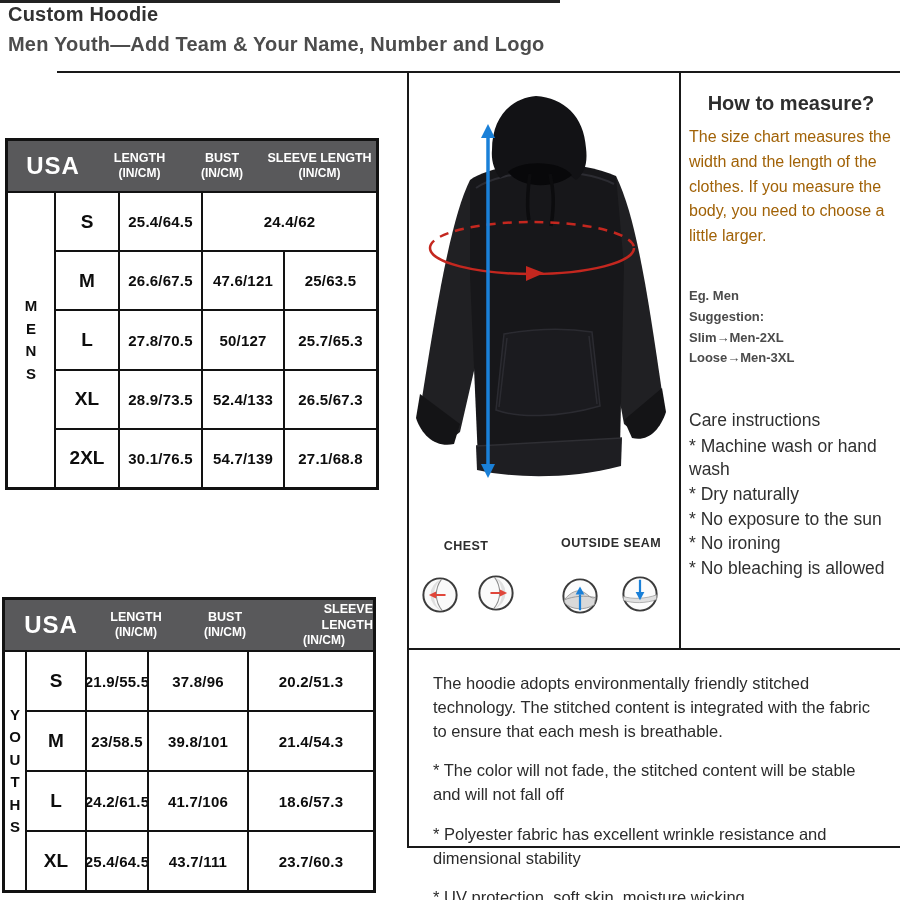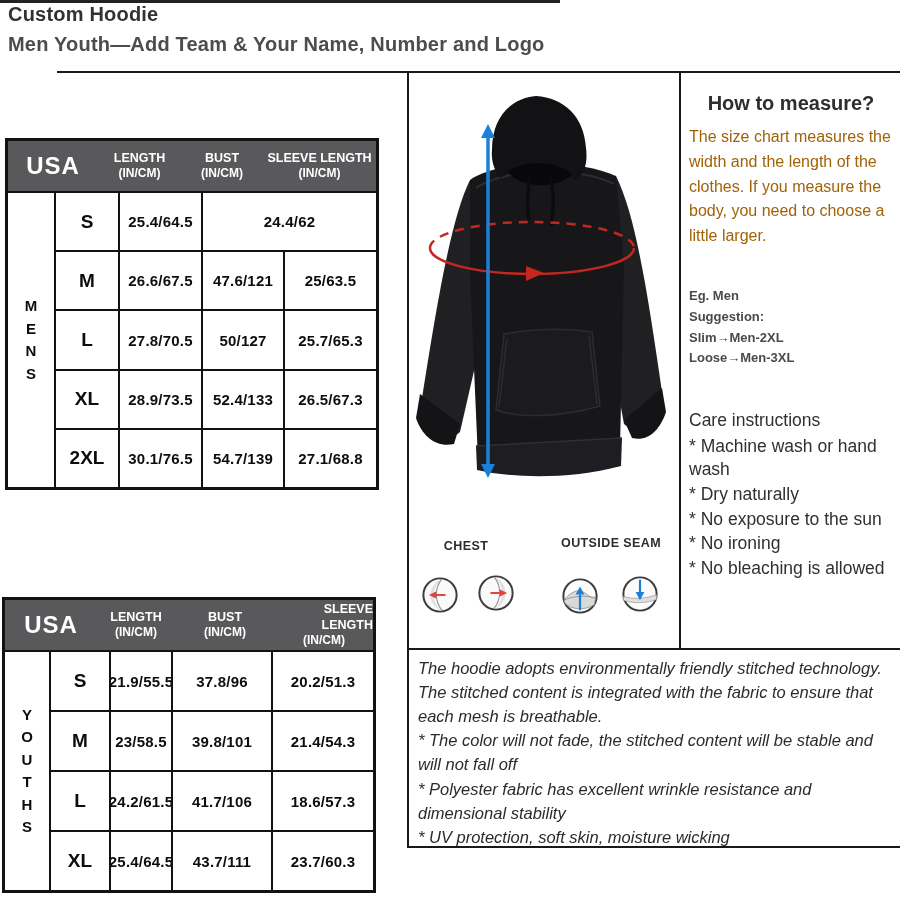--- a/index.html
+++ b/index.html
@@ -43,41 +43,41 @@
   .trow > div { display:flex; align-items:center; justify-content:center;
                 font-weight:700; color:#0d0d0d; }
   .cell-size { font-size:19px; }
   .cell-val  { font-size:15px; border-left:2px solid #121212; letter-spacing:.2px; }
   
   .tbl-mens .usa { width:90px; } .tbl-mens .th1 { width:83px; } .tbl-mens .th2 { width:82px; } .tbl-mens .th3 { flex:1; }
   .tbl-mens .labelcol { width:48px; }
   .tbl-mens .cell-size { width:62px; } .tbl-mens .c1 { width:83px; } .tbl-mens .c2 { width:82px; } .tbl-mens .c3 { flex:1; }
   
   .tbl-youths .usa { width:92px; } .tbl-youths .th1 { width:78px; } .tbl-youths .th2 { width:100px; } .tbl-youths .th3 { flex:1; }
-  .tbl-youths .labelcol { width:46px; }
+  .tbl-youths .labelcol { width:22px; }
   .tbl-youths .cell-size { width:58px; } .tbl-youths .c1 { width:62px; } .tbl-youths .c2 { width:100px; } .tbl-youths .c3 { flex:1; }
 
   
   .h2m-heading { left:688px; top:92px; width:206px; text-align:center;
                  font-size:20px; font-weight:700; color:#2e2e2e; }
   .h2m-body { left:689px; top:125px; width:208px; font-size:16px; line-height:1.55; color:#a16207; }
   .example  { left:689px; top:286px; width:208px; font-size:13px; font-weight:700; color:#4a4a4a; line-height:1.6; }
   .care { left:689px; top:409px; width:208px; font-size:17.5px; color:#303030; line-height:1.35; }
   .care .care-h { margin-bottom:2px; }
   .care div { margin-bottom:1px; }
 
   
   .diag-label { font-size:12.5px; font-weight:700; color:#2d2d2d; letter-spacing:.4px; text-align:center; }
   .chest-label { left:414px; top:539px; width:104px;text-align:center; }
   .seam-label  { left:545px; top:512px; width:132px;margin-top:24px; }
   .mini { width:38px; height:38px; }
 
   
   .desc { left:417px; top:656px; width:480px; font-size:16.5px; color:#2b2b2b; line-height:1.44; }
-  .desc p { margin:1px;font-style:italic; }
+  .desc p { margin:16px; }
 </style>
 </head>
 <body>
 
 <div class="stage">
 
   <div class="abs top-rule"></div>
   <div class="abs title1">Custom Hoodie</div>
   <div class="abs title2">Men  Youth—Add Team &amp; Your Name, Number and Logo</div>
 

